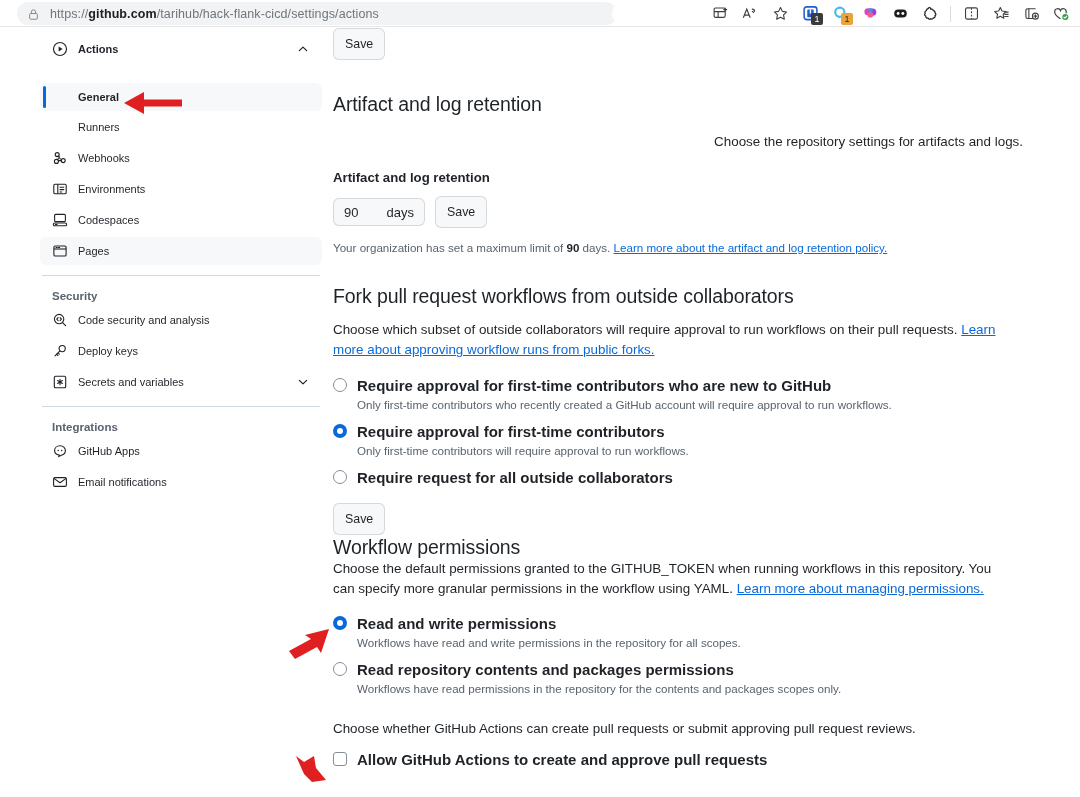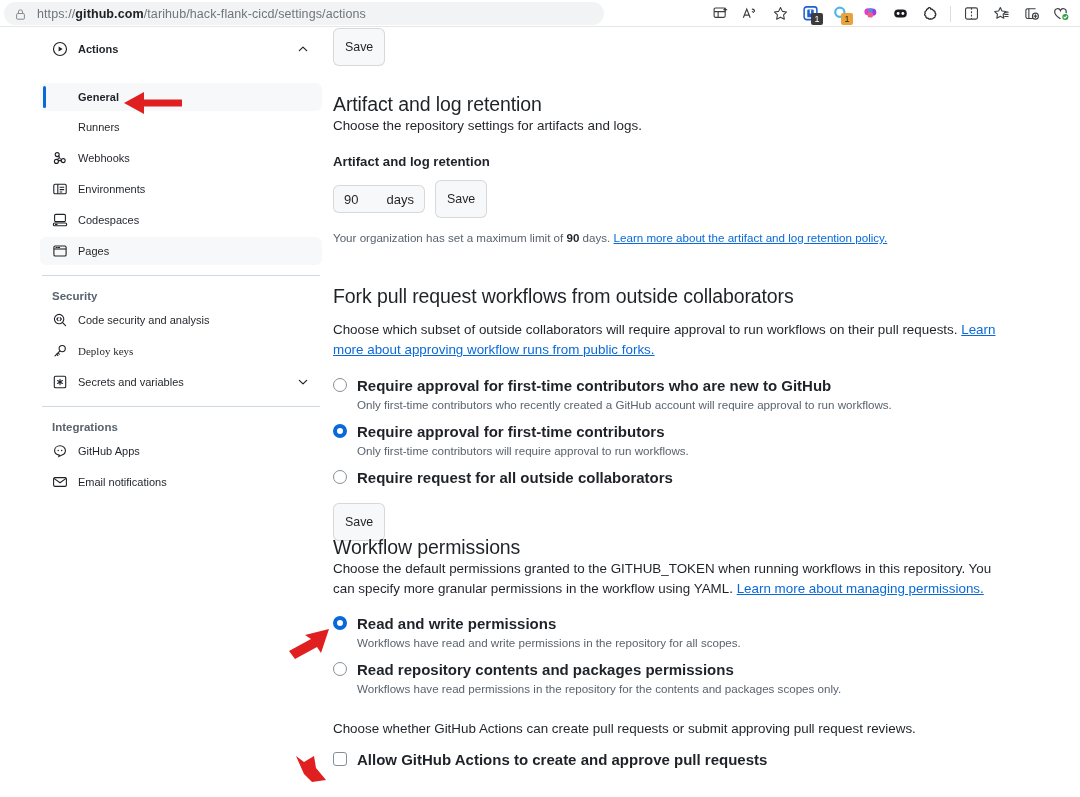--- a/index.html
+++ b/index.html
@@ -17,21 +17,21 @@
     position: absolute; top: 0; left: 0;
     width: 1080px; height: 27px;
     background: #ffffff;
     display: flex; align-items: center;
   }
   #browser-bar:after {
     content: ""; position: absolute; left: 0; right: 0; bottom: 0;
     height: 1px; background: #e6e6e6;
   }
   .addr-wrap {
-    position: absolute; left: 4px; top: 2px;
+    position: absolute; left: 17px; top: 2px;
     width: 600px; height: 23px;
     background: #f1f3f4; border-radius: 12px;
     display: flex; align-items: center; padding-left: 10px;
   }
   .lock-ic { width: 13px; height: 13px; flex: 0 0 13px; opacity: .75; }
   .url-text {
     font-size: 12.5px; color: #70757a; margin-left: 10px;
     white-space: nowrap; letter-spacing: .1px;
   }
   .url-text b { color: #202124; font-weight: 700; }
@@ -80,21 +80,21 @@
   .nav-group-title {
     font-size: 11.5px; font-weight: 600; color: #59636e;
     padding-left: 12px; margin: 14px 0 4px;
   }
   .nav-divider { height: 1px; background: #d1d9e0; margin: 10px 2px 0; }
 
   
   #main { position: absolute; left: 333px; top: 0; width: 690px; }
   .btn {
     display: inline-flex; align-items: center; justify-content: center;
-    height: 38px; padding: 0 11px;
+    height: 32px; padding: 0 11px;
     background: #f6f8fa; border: 1px solid rgba(31,35,40,.15);
     border-radius: 6px; font-size: 12.4px; color: #1f2328;
     font-weight: 500; cursor: pointer; font-family: "Liberation Sans", sans-serif; text-align: center;
   }
   .sec-title {
     font-size: 19.5px; font-weight: 400; color: #1f2328;
     letter-spacing: -.1px;
   }
   .sec-desc { font-size: 13.4px; color: #1f2328; line-height: 1.5; }
   .sub-label { font-size: 13.2px; font-weight: 600; color: #1f2328; }
@@ -327,21 +327,21 @@
       <span class="ic">
         <svg viewBox="0 0 16 16" width="16" height="16" fill="none" stroke="#1f2328" stroke-width="1.1" stroke-linecap="round">
           <circle cx="7.1" cy="7.1" r="4.7"></circle>
           <path d="M10.6 10.6l3 3"></path>
           <path d="M6.1 5.6L4.8 7.1l1.3 1.5M8.1 5.6l1.3 1.5-1.3 1.5"></path>
         </svg>
       </span>
       <span class="lbl">Code security and analysis</span>
     </div>
 
-    <div class="nav-row" style="margin-top:3px;font-family:Liberation Serif, serif;">
+    <div class="nav-row" style="margin-top:3px;">
       <span class="ic">
         <svg viewBox="0 0 16 16" width="16" height="16" fill="none" stroke="#1f2328" stroke-width="1.1" stroke-linecap="round">
           <circle cx="10.2" cy="5.6" r="3.1"></circle>
           <path d="M8 7.8L3 12.8M4.6 11.2l1.3 1.3M6 9.8l1.3 1.3"></path>
         </svg>
       </span>
       <span class="lbl">Deploy keys</span>
     </div>
 
     <div class="nav-row" style="margin-top:3px;">
@@ -386,21 +386,21 @@
   </div>
 
   <div id="main">
 
     <div style="position:absolute; top:1px; left:0;">
       <button class="btn">Save</button>
     </div>
 
     <div style="position:absolute; top:66px; left:0; width:690px;">
       <div class="sec-title">Artifact and log retention</div>
-      <div class="sec-desc" style="margin-top:0;">Choose the repository settings for artifacts and logs.</div>
+      <div class="sec-desc" style="margin-top:16px;text-align:right;">Choose the repository settings for artifacts and logs.</div>
       <div class="sub-label" style="margin-top:18px;">Artifact and log retention</div>
       <div class="ret-group" style="margin-top:11px;">
         <div class="ret-input">
           <span class="val">90</span>
           <span class="unit">days</span>
         </div>
         <button class="btn">Save</button>
       </div>
       <div class="note" style="margin-top:11px;"><span>Your organization has set a maximum limit of </span><b>90</b><span> days. </span><a class="lnk" href="#">Learn more about the artifact and log retention policy.</a></div>
     </div>

